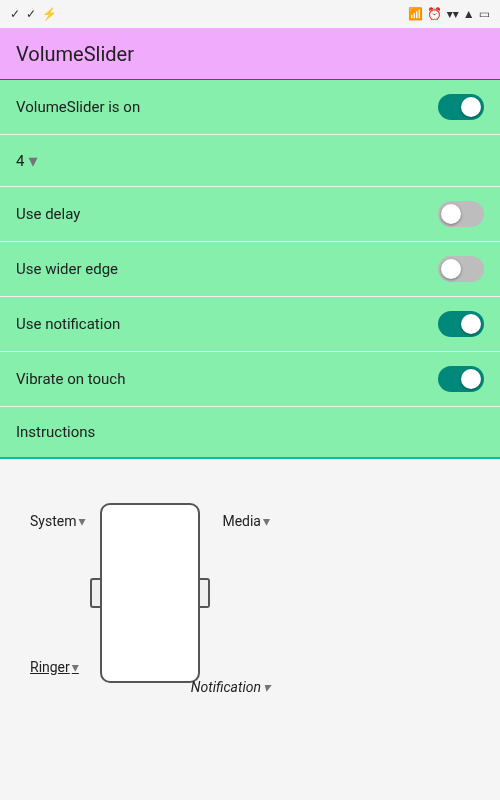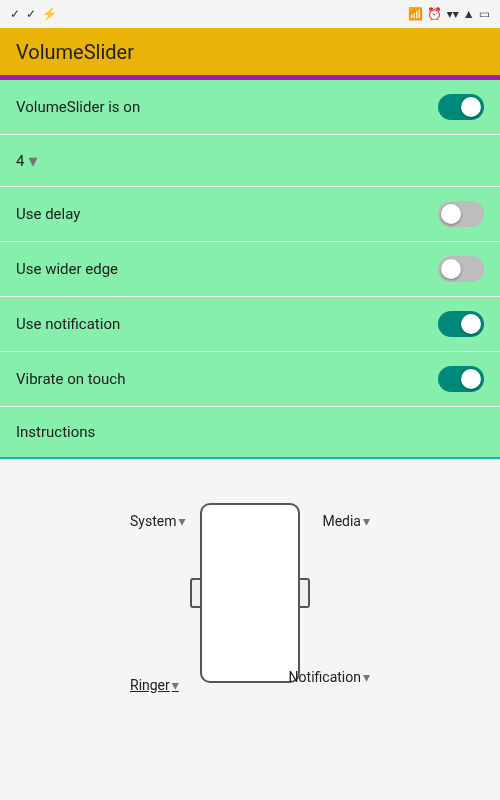--- a/index.html
+++ b/index.html
@@ -35,25 +35,25 @@
     }
     .status-icon {
       font-size: 12px;
       color: #333;
     }
 
     
     .app-bar {
       width: 100%;
       height: 52px;
-      background: #eab308;
+      background: #f0abfc;
       display: flex;
       align-items: center;
       padding: 0 16px;
-      border-bottom: 5px solid #a21caf;
+      border-bottom: 1px solid #a21caf;
     }
     .app-title {
       font-size: 20px;
       font-weight: 400;
       color: #212121;
     }
 
     
     .content {
       background: #86efac;
@@ -139,21 +139,20 @@
       align-items: center;
       border-bottom: 2px solid #14b8a6;
     }
 
     
     .diagram-section {
       background: #f5f5f5;
       padding: 24px 20px 20px 20px;
       display: flex;
       flex-direction: column;
-      align-items: center;
     }
 
     .diagram-container {
       position: relative;
       width: 260px;
       height: 220px;
       display: flex;
       align-items: center;
       justify-content: center;
     }
@@ -205,27 +204,28 @@
     }
     .corner-tl {
       top: 30px;
       left: 10px;
     }
     .corner-tr {
       top: 30px;
       right: 10px;
     }
     .corner-bl {
-      bottom: 10px;
+      bottom: 28px;
       left: 10px;
       text-decoration: underline;
     }
     .corner-br {
-      bottom: 18px;
+      bottom: 8px;
       right: 10px;
+      font-style: italic;
     }
 
     .corner-dropdown {
       display: flex;
       align-items: center;
       gap: 2px;
       cursor: pointer;
     }
     .corner-dropdown-arrow {
       font-size: 14px;

